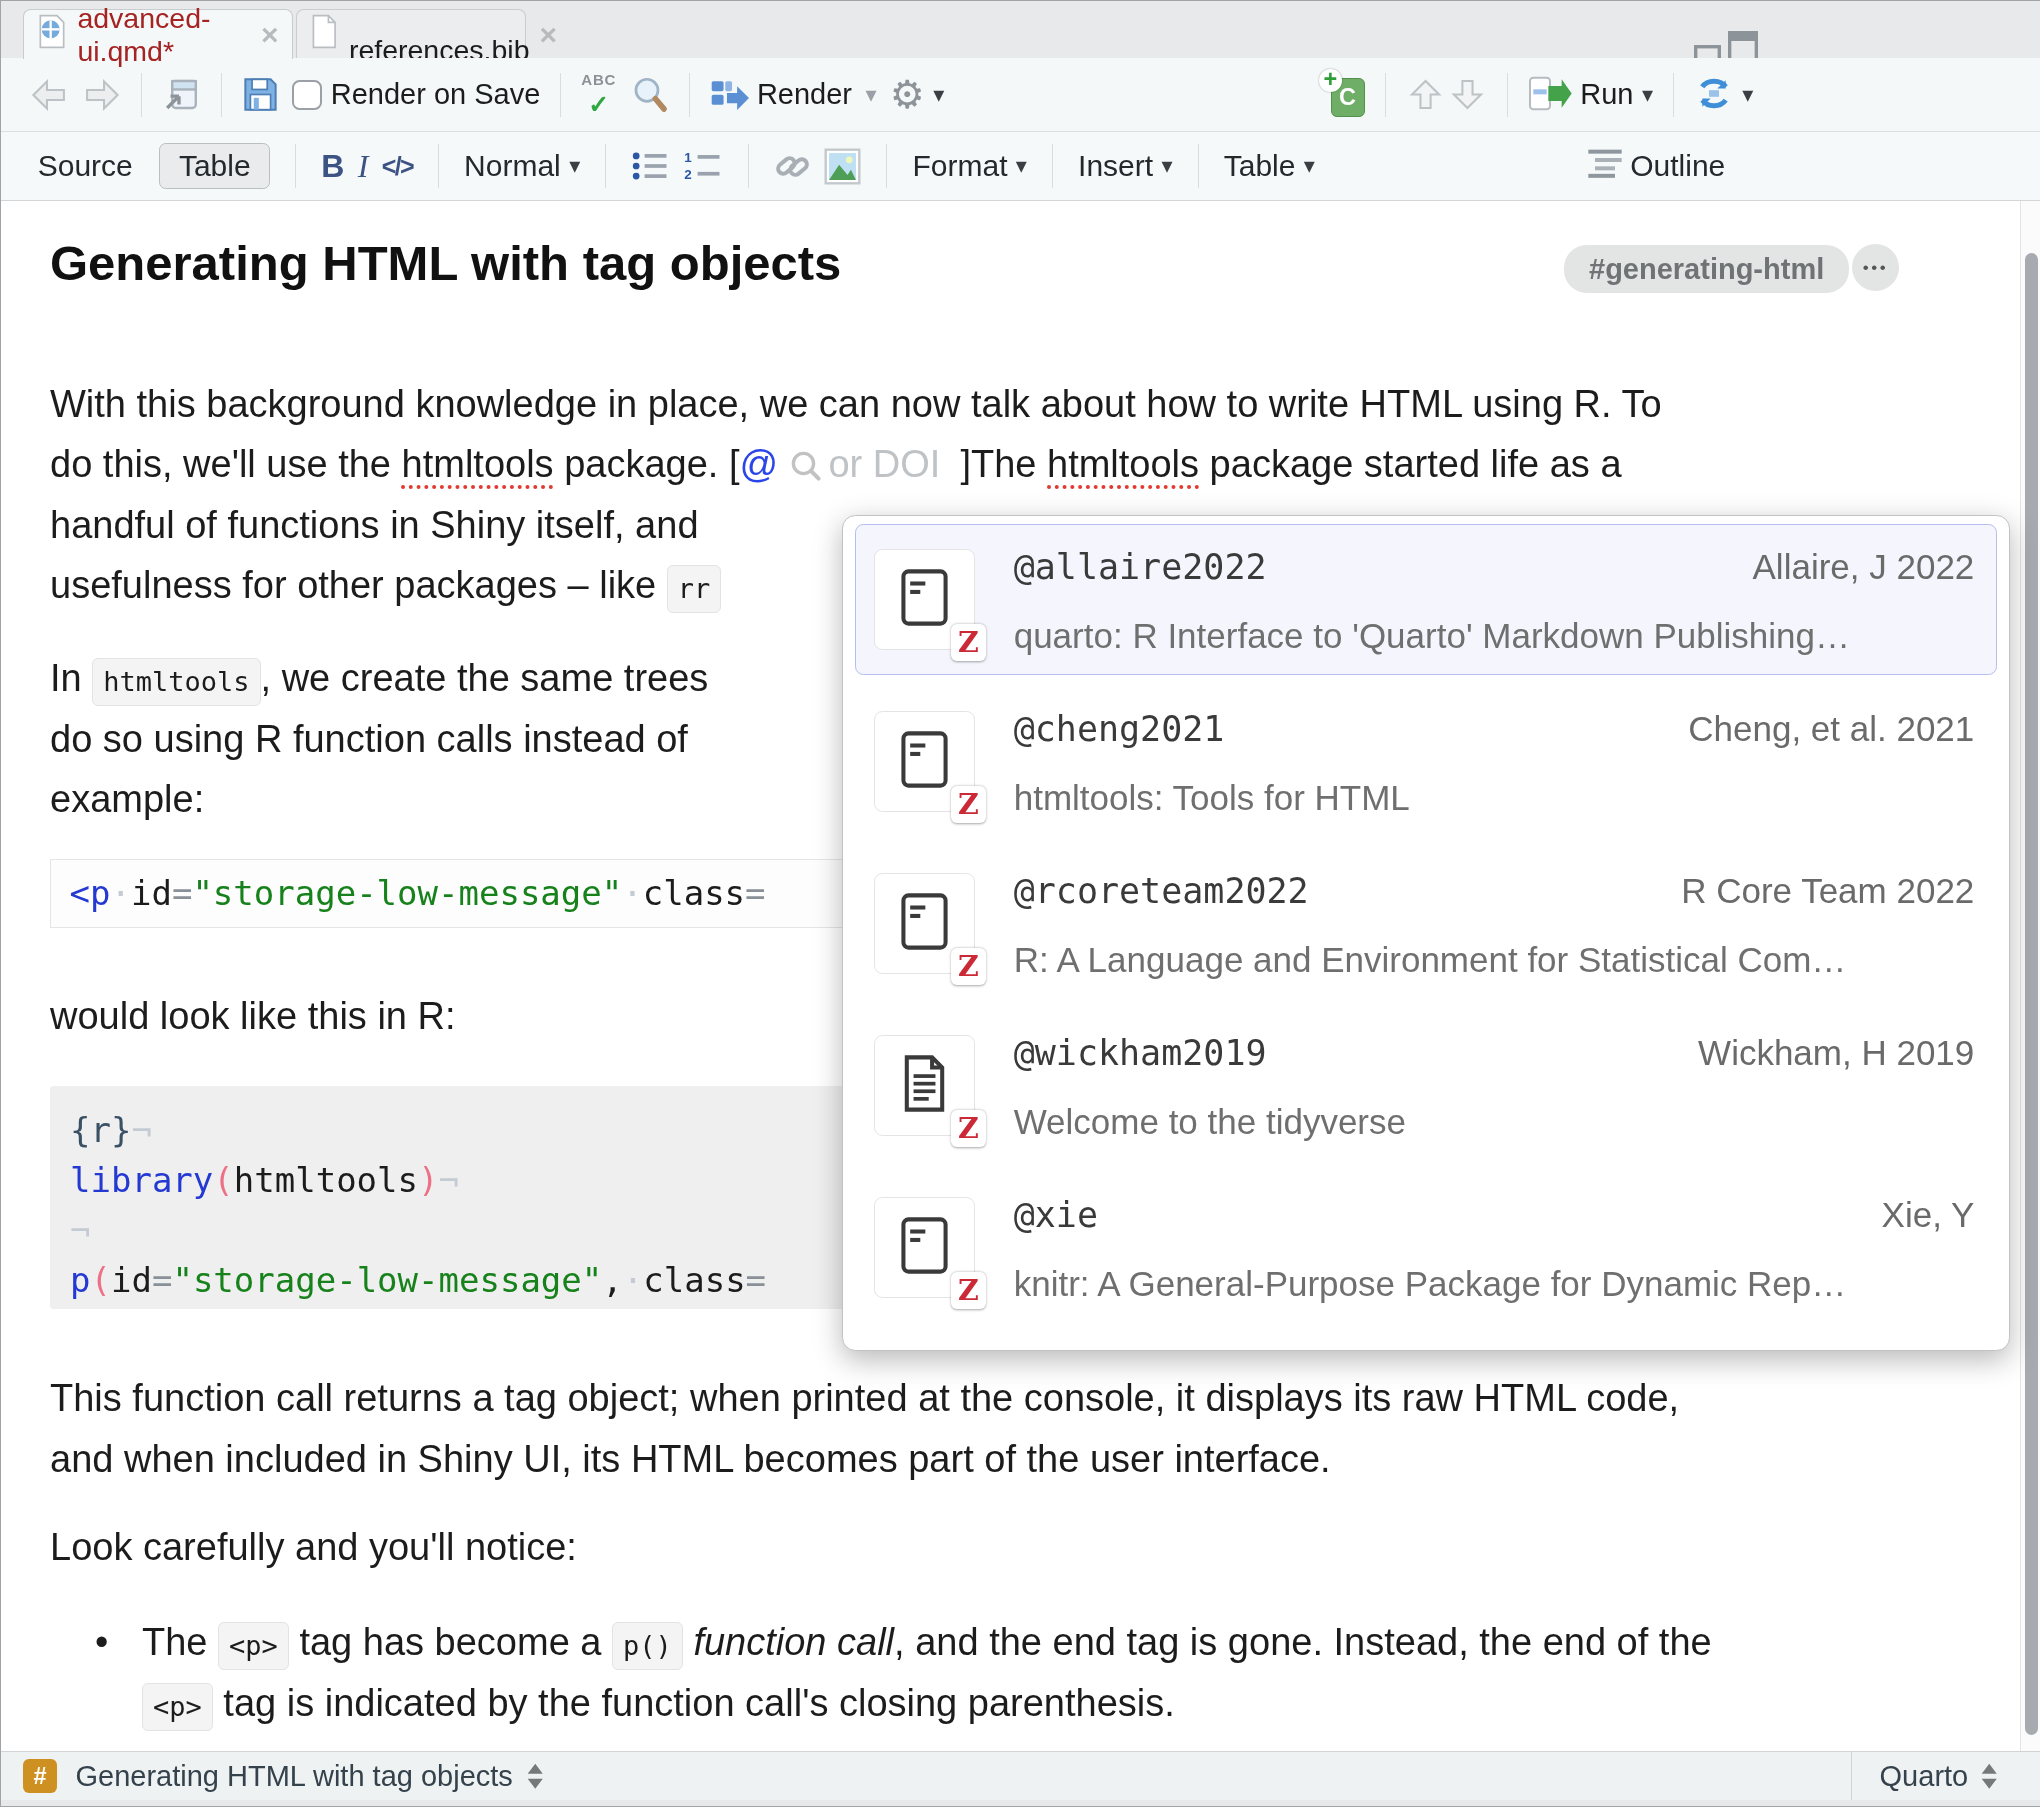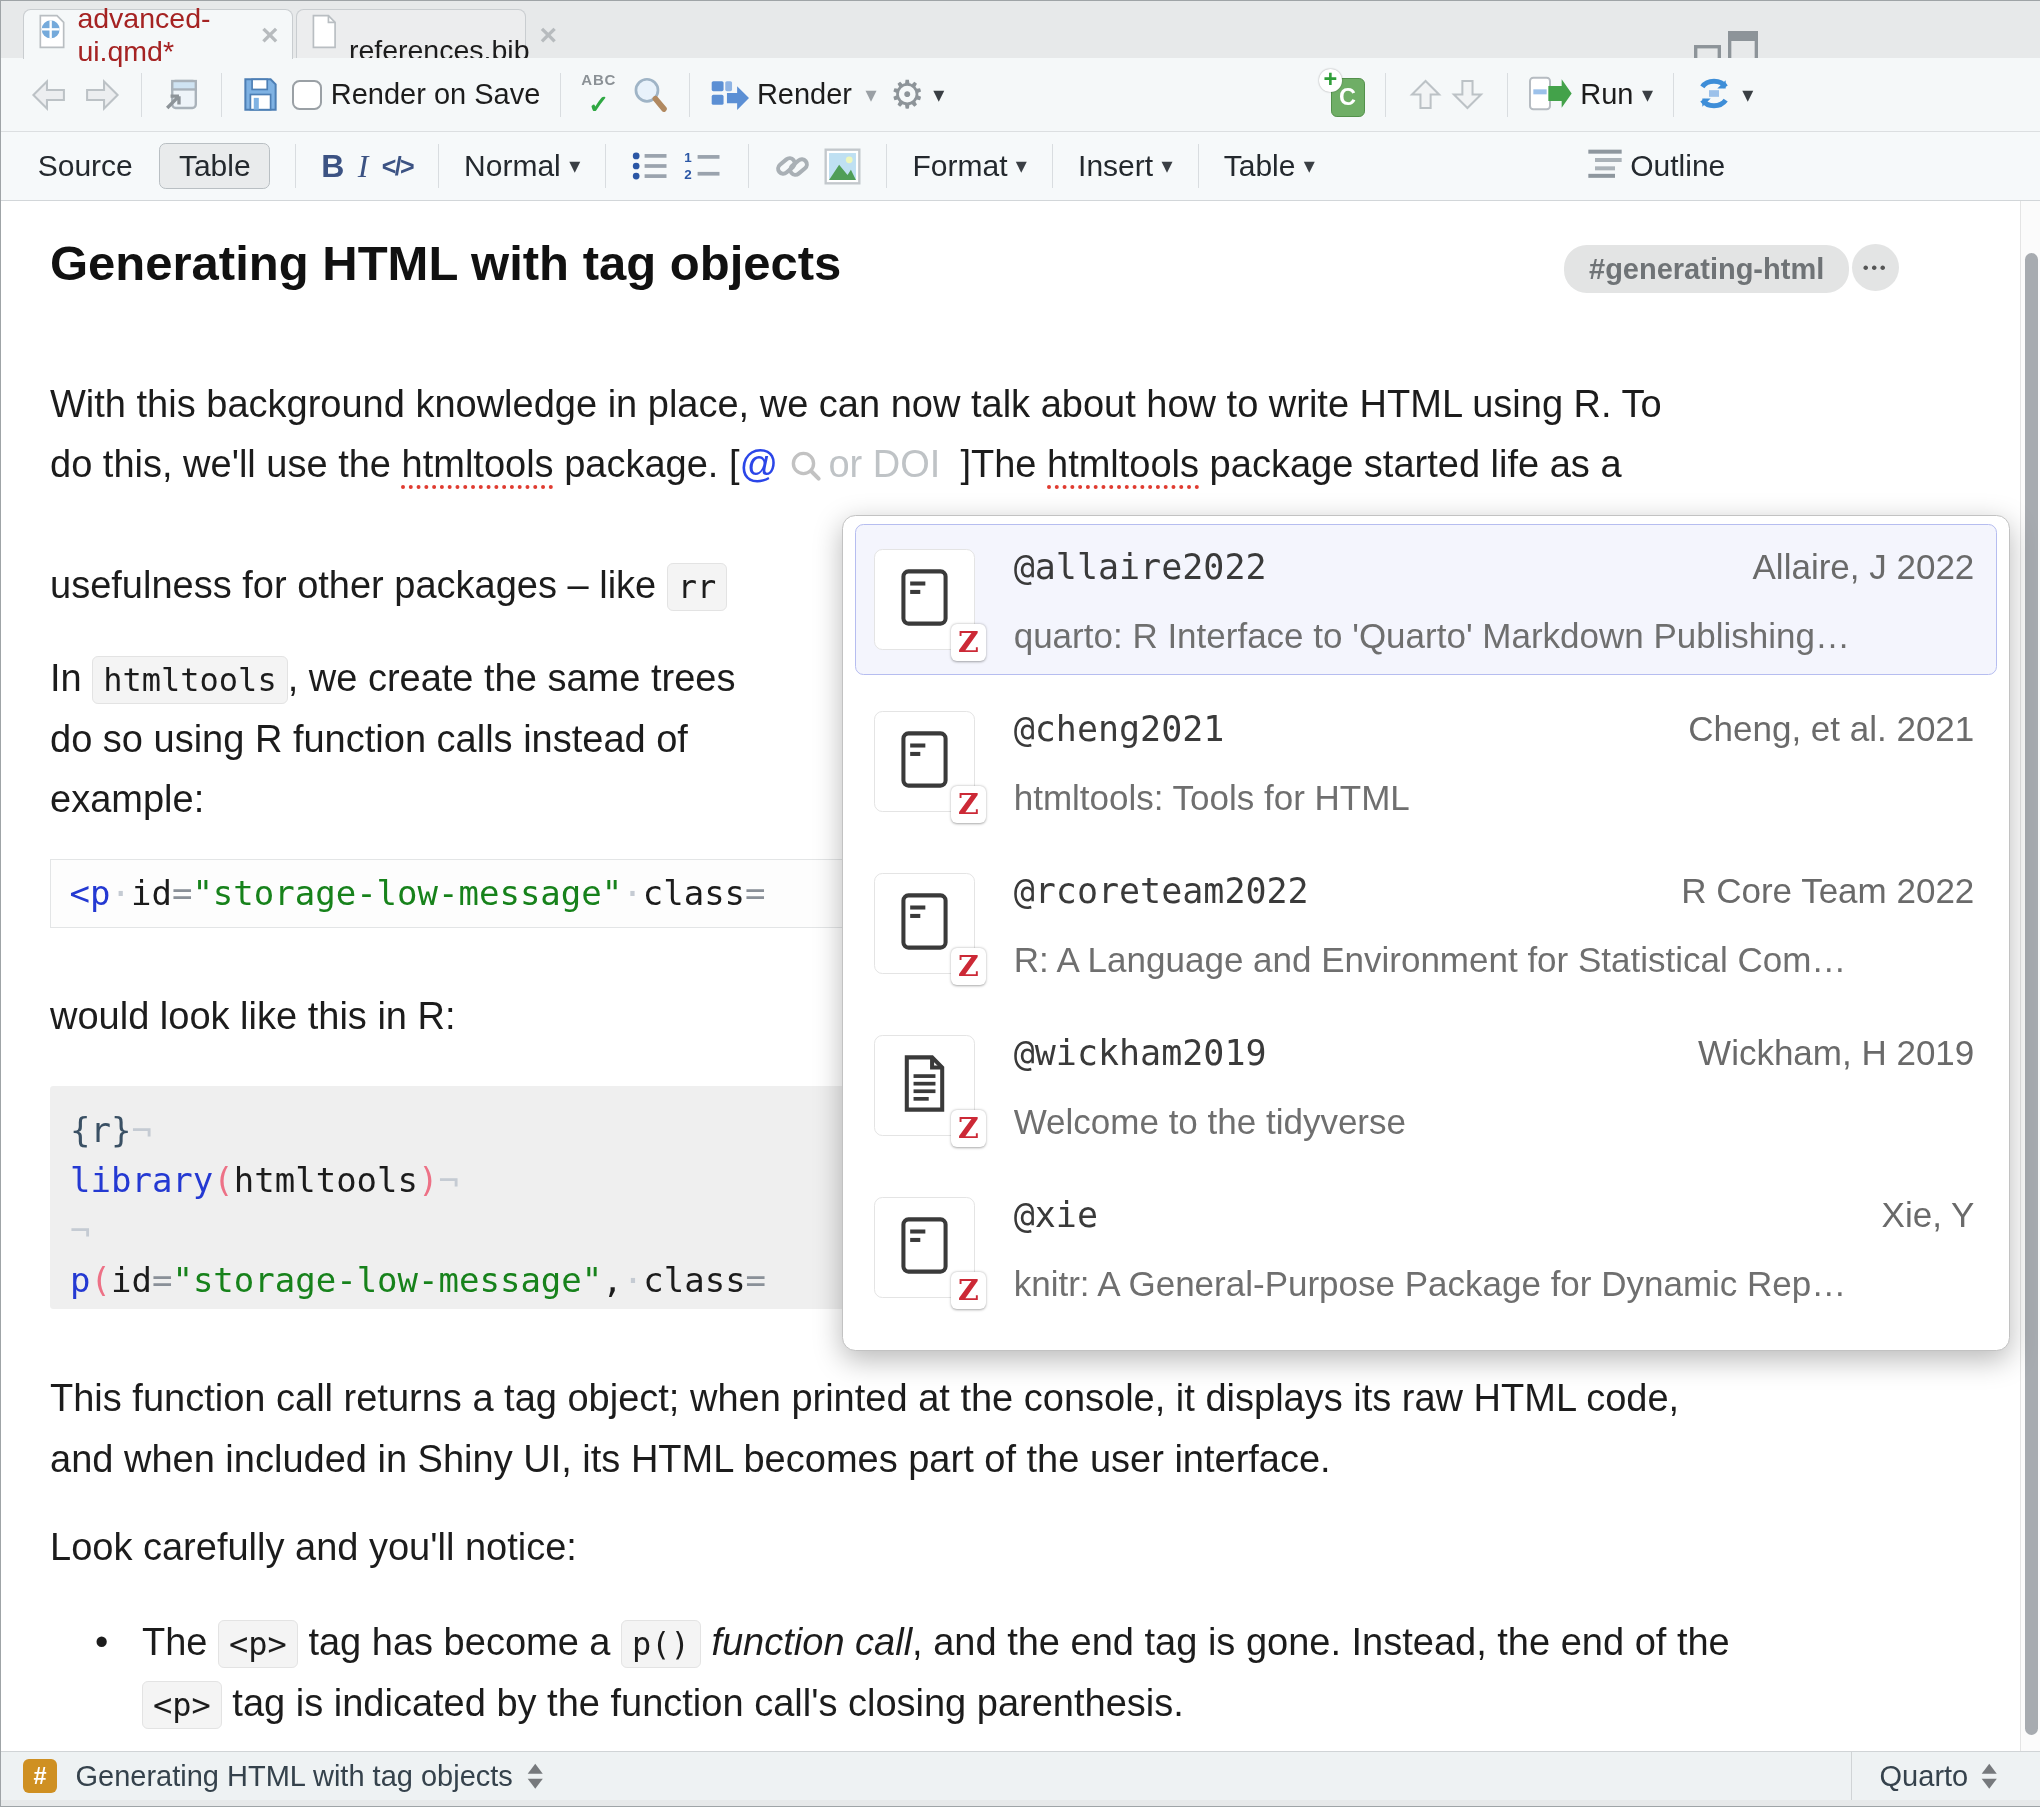--- a/index.html
+++ b/index.html
@@ -52,21 +52,21 @@
   #editor { position:absolute; top:200px; left:0; width:2041px; height:1551px;
     background:#ffffff; overflow:hidden; }
   .line { position:absolute; white-space:nowrap; font-size:38px; line-height:50px; color:#1c1c1c; }
   .h1row { position:absolute; font-size:49px; font-weight:bold; color:#111; white-space:nowrap; }
   .pill { position:absolute; height:48px; border-radius:22.7px; background:#e3e4e4;
     color:#6f7376; font-size:29px; display:flex; align-items:center; padding:0 25px;font-weight:bold; }
   .dotbtn { position:absolute; width:47px; height:47px; border-radius:50%; background:#e3e4e4;
     color:#555; font-size:17px; letter-spacing:2.5px; display:flex; align-items:center; justify-content:center; }
   .spell { text-decoration:underline dotted #e03c31; text-decoration-thickness:3.8px; text-underline-offset:7.6px; }
   .chip { display:inline-block; background:#f4f4f4; border:0.8px solid #e3e3e3; border-radius:5.9px;
-    padding:0.8px 10px; font-family:"DejaVu Sans Mono", monospace; font-size:32px; line-height:44px; }
+    padding:0.8px 10px; font-family:"DejaVu Sans Mono", monospace; font-size:27px; line-height:44px; }
   .cite-at { color:#2b46e8; }
   .cite-ph { color:#bfc3c6; }
   .codeblock { position:absolute; left:49px; width:1252px; font-family:"DejaVu Sans Mono", monospace;
     font-size:34px; white-space:nowrap; }
   .cb-html { background:#fdfdfd; border:1.7px solid #e3e5e6; padding:13.4px 18.5px; }
   .cb-r { background:#efefef; border-radius:3.4px; padding:18.5px 20px; line-height:50px; }
   .tok-fn { color:#2439d2; } .tok-paren { color:#ed7186; } .tok-str { color:#17821b; }
   .tok-op { color:#8a9098; } .tok-mark { color:#c5cbd3; } .tok-chunk { color:#3a5064; }
   .tok-plain { color:#1c1c1c; }
   .ital { font-style:italic; }
@@ -333,20 +333,21 @@
 
     <div class="h1row" style="left:49px; top:34px;">Generating HTML with tag objects</div>
     <div class="pill" style="left:1563px; top:44px;">#generating-html</div>
     <div class="dotbtn" style="left:1851px; top:43px;">•••</div>
 
     <div class="line" style="left:49px; top:178px;">With this background knowledge in place, we can now talk about how to write HTML using R. To</div>
     <div class="line" style="left:49px; top:238px;"><span>do this, we'll use the </span><span class="spell">htmltools</span><span> package. [</span><span class="cite-at">@</span><span style="margin:0 6.7px 0 11.7px;"><svg width="32" height="32" viewBox="0 0 19 19" style="vertical-align:-5px">
             <circle cx="8" cy="8" r="6" fill="none" stroke="#c2c2c2" stroke-width="2"></circle>
             <line x1="12.5" y1="12.5" x2="17" y2="17" stroke="#c2c2c2" stroke-width="2.4" stroke-linecap="round"></line>
           </svg></span><span class="cite-ph">or DOI</span><span style="margin-left:20px">]The </span><span class="spell">htmltools</span><span> package started life as a</span></div>
+    <div class="line" style="left:49px; top:299px;">handful of functions in Shiny itself, and</div>
     <div class="line" style="left:49px; top:359px;"><span>usefulness for other packages – like </span><span class="chip">rr</span></div>
 
     <div class="line" style="left:49px; top:452px;"><span>In </span><span class="chip">htmltools</span><span>, we create the same trees</span></div>
     <div class="line" style="left:49px; top:513px;">do so using R function calls instead of</div>
     <div class="line" style="left:49px; top:573px;">example:</div>
 
     <div class="codeblock cb-html" style="top:658px;"><span class="tok-fn">&lt;p</span><span class="tok-mark">·</span><span class="tok-plain">id</span><span class="tok-op">=</span><span class="tok-str">"storage-low-message"</span><span class="tok-mark">·</span><span class="tok-plain">class</span><span class="tok-op">=</span></div>
 
     <div class="line" style="left:49px; top:790px;">would look like this in R:</div>
 

